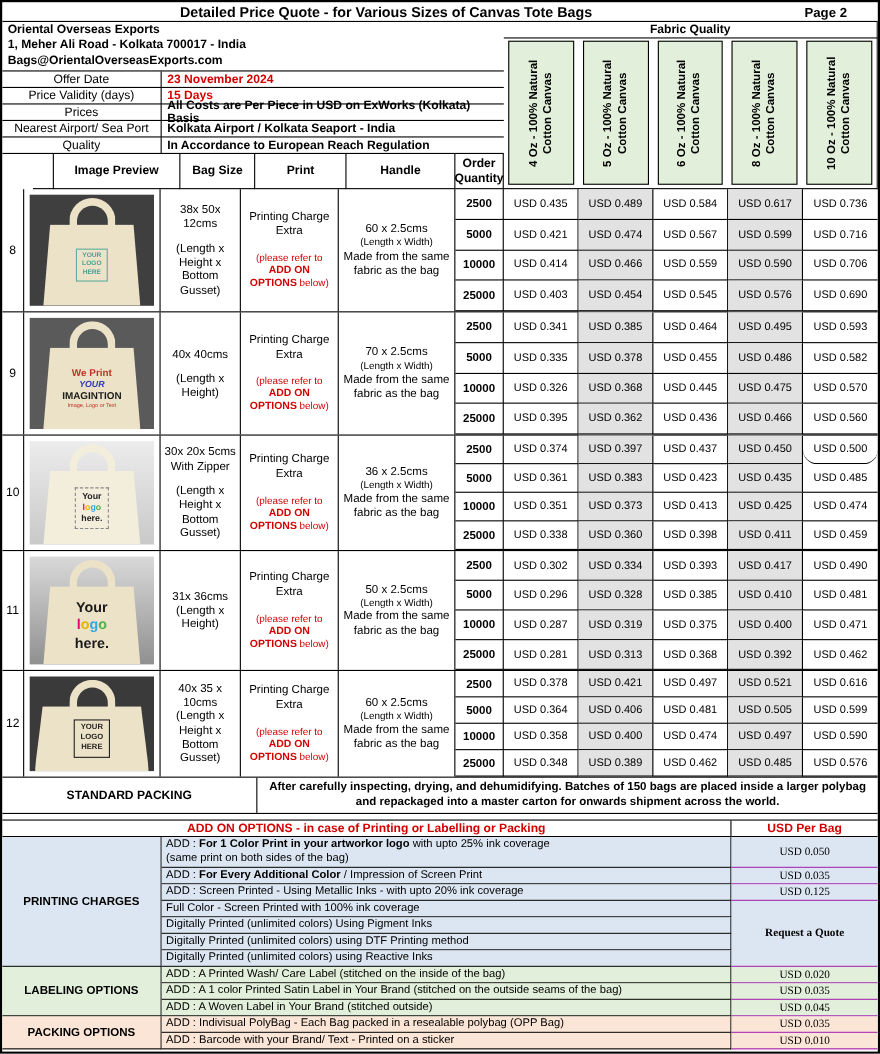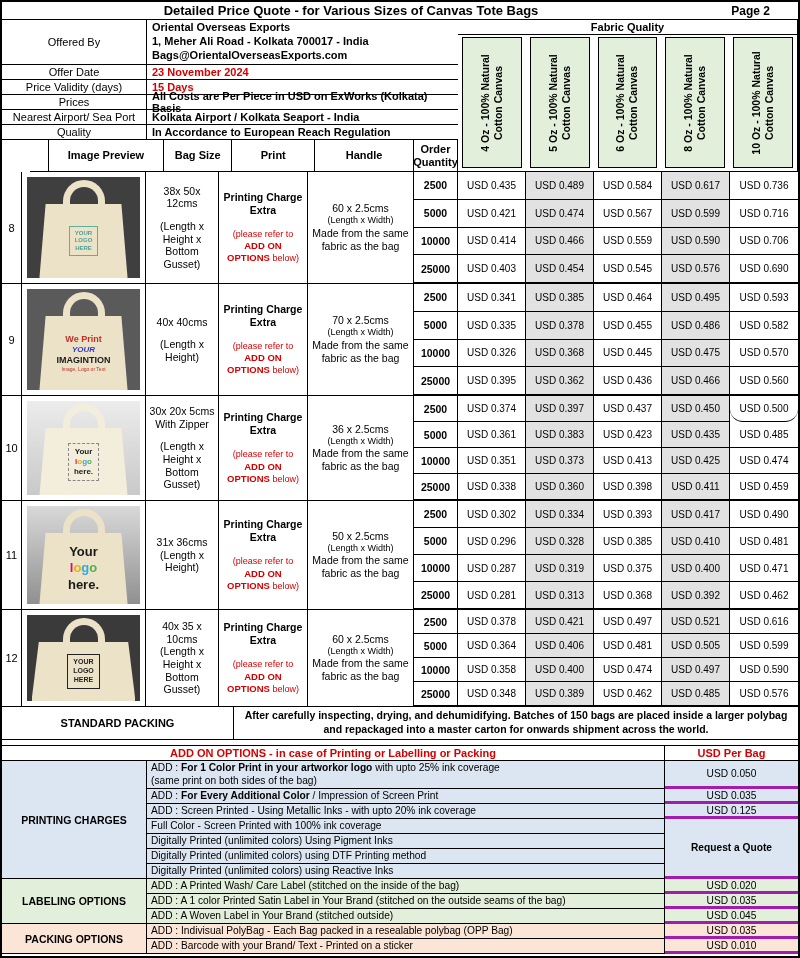--- a/index.html
+++ b/index.html
@@ -25,21 +25,21 @@
   .fabcol { width:68px; display:flex; padding:2px 4px 3px 4px; }
   .fabcell { flex:1; border:1px solid #000; background:#e2efda; position:relative; }
   .vtext { position:absolute; top:50%; left:50%; transform:translate(-50%,-50%) rotate(-90deg); width:128px; text-align:center; font-weight:bold; font-size:10.5px; line-height:1.25; white-space:pre-line; }
   
   .prow { display:flex; border-bottom:1px solid #000; }
   .numcell { width:20px; font-size:11px; }
   .imgcell { width:124px; padding:5px; }
   .sizecell { width:73px; font-size:10.5px; flex-direction:column; line-height:1.2; padding:2px; }
   .sizecell div { margin:5px 0; }
   .printcell { width:89px; flex-direction:column; padding:3px; line-height:1.25; }
-  .printcell .pb { font-weight:bold; font-size:10.5px; margin-bottom:12px; }
+  .printcell .pb { font-weight:normal; font-size:10.5px; margin-bottom:12px; }
   .printcell .pr { color:#d40000; font-size:9px; }
   .printcell .pr b { font-size:9.5px; }
   .handcell { width:106px; flex-direction:column; font-size:10.5px; line-height:1.25; padding:2px; }
   .handcell .sm { font-size:9px; }
   .pgrid { width:384px; display:flex; flex-direction:column; }
   .subrow { flex:1; display:flex; }
   .qtycell { width:44px; font-weight:bold; font-size:10.5px; }
   .pricecell { width:68px; font-size:10px; }
   .shade { background:#e2e2e2; }
   
@@ -54,36 +54,35 @@
   .gaprow { height:6px; border-bottom:1px solid #000; }
   
   .addonhdr { display:flex; height:15px; }
   .addonhdr .ah { width:663px; font-weight:bold; font-size:11px; color:#d40000; }
   .addonhdr .ap { flex:1; font-weight:bold; font-size:11px; color:#d40000; }
   .section { display:flex; }
   .seclabel { width:145px; font-weight:bold; font-size:10.5px; }
   .secdesc { width:518px; display:flex; flex-direction:column; }
   .descrow { border-right:1px solid #000; border-bottom:1px solid #000; font-size:10.2px; padding-left:4px; display:flex; flex-direction:column; justify-content:center; line-height:1.2; text-align:left; }
   .secprice { width:133px; display:flex; flex-direction:column; }
-  .pcell { border-right:1px solid #000; border-bottom:3px solid #a21caf; display:flex; align-items:center; justify-content:center; font-size:10.2px; }
+  .pcell { border-right:1px solid #000; border-bottom:1px solid #a21caf; display:flex; align-items:center; justify-content:center; font-size:10.2px;font-family:Liberation Serif, serif; }
 </style>
 </head>
 <body>
 
 <div class="sheet">
   <div class="titlebar">
     <div class="ttl">Detailed Price Quote - for Various Sizes of Canvas Tote Bags</div>
     <div class="pg">Page 2</div>
   </div>
 
   <div class="hdrblock">
     <div class="hdr-left">
       <div id="info-rows" style="display:flex;flex-direction:column;">
           <div class="inforow" style="height: 45px;">
-            <div class="cell lbl">Offered By</div>
             <div class="cell val" style="border-right: none; flex-direction: column; align-items: flex-start; line-height: 1.28;">
               <div>Oriental Overseas Exports</div>
               <div>1, Meher Ali Road - Kolkata 700017 - India</div>
               <div>Bags@OrientalOverseasExports.com</div>
             </div>
           </div>
           <div class="inforow" style="height: 15px;">
             <div class="cell lbl">Offer Date</div>
             <div class="cell val red" style="border-right: none;">23 November 2024</div>
           </div>

